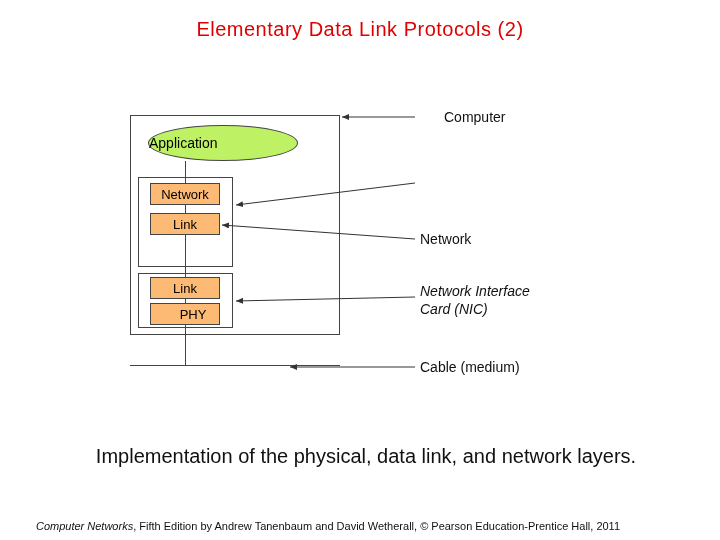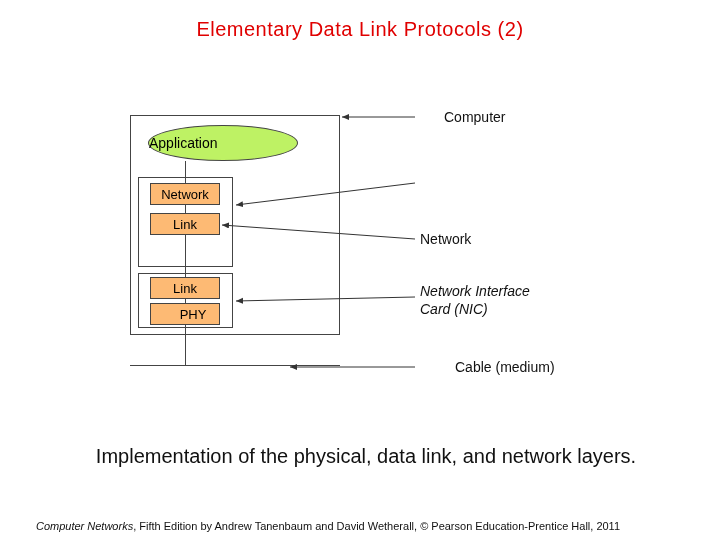--- a/index.html
+++ b/index.html
@@ -100,21 +100,21 @@
   .callout {
     position: absolute;
     font-size: 14px;
     color: #111;
     white-space: nowrap;
   }
   .c-computer { left: 290px; top: -6px; margin-left: 24px; }
   .c-os       { left: 290px; top: 60px; }
   .c-driver   { left: 290px; top: 116px; }
   .c-nic      { left: 290px; top: 168px; line-height: 1.25; font-style: italic; }
-  .c-cable    { left: 290px; top: 244px; margin-left: 35px; }
+  .c-cable    { left: 290px; top: 244px; }
   
   svg.arrows {
     position: absolute;
     left: 0; top: 0;
     width: 470px;
     height: 290px;
     overflow: visible;
   }
   .caption {
     position: absolute;

